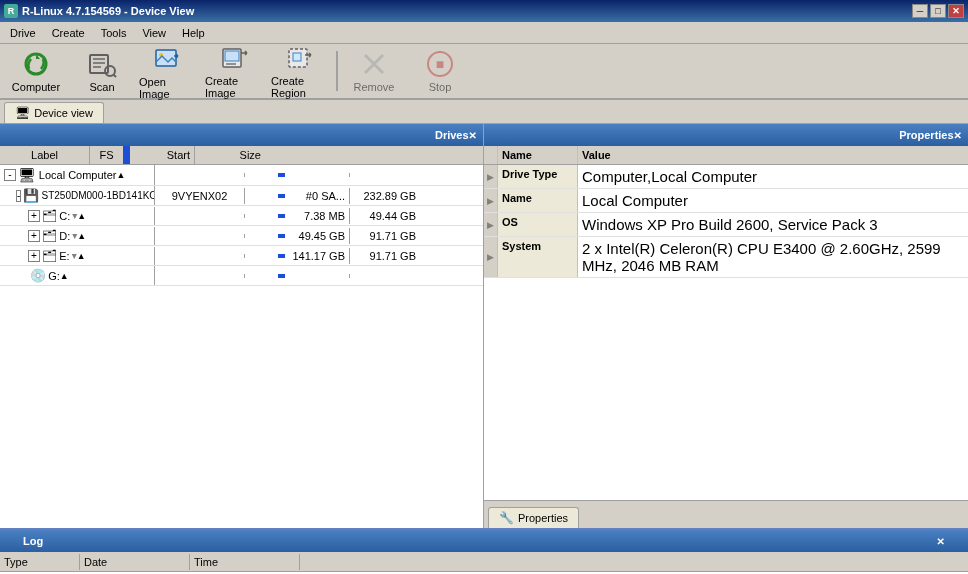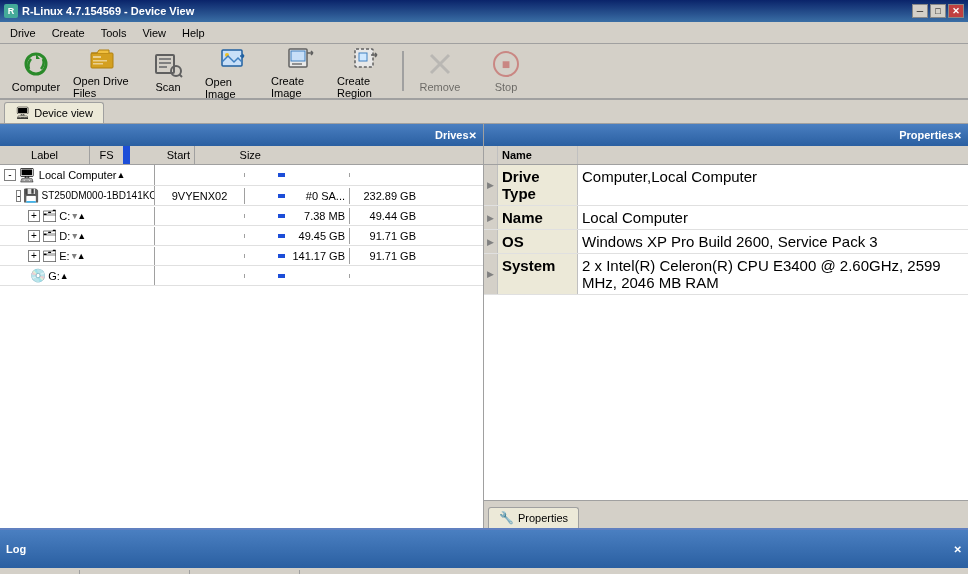--- a/index.html
+++ b/index.html
@@ -150,21 +150,21 @@
       flex-direction: column;
       background: white;
     }
     .props-row {
       display: flex;
       border-bottom: 1px solid #e0e0e0;
       min-height: 20px;
       align-items: stretch;
     }
     .prop-icon { width: 14px; background: #d4d0c8; border-right: 1px solid #c0c0c0; }
-    .prop-name { width: 80px; padding: 3px 4px; border-right: 1px solid #c0c0c0; background: #ece9d8; font-size: 15px; font-weight: bold; }
+    .prop-name { width: 80px; padding: 3px 4px; border-right: 1px solid #c0c0c0; background: #ece9d8; font-size: 11px; font-weight: bold; }
     .prop-value { flex: 1; padding: 3px 4px; font-size: 15px; }
     .props-tab-bar {
       margin-top: auto;
       height: 28px;
       display: flex;
       align-items: flex-end;
       padding: 0 4px;
       background: #d4d0c8;
       border-top: 1px solid #a0a0a0;
     }
@@ -186,25 +186,25 @@
     .log-panel {
       height: 80px;
       background: white;
       border-top: 2px solid #6080c0;
       display: flex;
       flex-direction: column;
     }
     .log-header {
       background: linear-gradient(to bottom, #4a7fc1, #2a5fa1);
       color: white;
-      height: 38px;
+      height: 22px;
       display: flex;
       align-items: center;
       justify-content: space-between;
-      padding: 0 6px;
+      padding: 0 23px;
       font-size: 11px;
       font-weight: bold;
     }
     .log-columns {
       background: #d4d0c8;
       display: flex;
       border-bottom: 1px solid #a0a0a0;
       height: 20px;
       align-items: center;
     }
@@ -248,32 +248,20 @@
       <svg width="30" height="30" viewBox="0 0 30 30">
         <circle cx="15" cy="15" r="10" fill="none" stroke="#2a8a2a" stroke-width="3"></circle>
         <path d="M15 5 L19 10 L15 10 Z" fill="#2a8a2a"></path>
         <path d="M8 20 Q6 15 10 10" fill="none" stroke="#2a8a2a" stroke-width="2.5"></path>
         <path d="M22 10 Q24 15 20 20" fill="none" stroke="#2a8a2a" stroke-width="2.5"></path>
       </svg>
     </div>
     <span>Computer</span>
   </div>
 
-  <div class="toolbar-btn">
-    <div class="icon">
-      <svg width="30" height="30" viewBox="0 0 30 30">
-        <rect x="4" y="10" width="22" height="15" rx="1" fill="#d4a020" stroke="#b08010" stroke-width="1"></rect>
-        <path d="M4 10 L10 10 L12 7 L22 7 L22 10" fill="#f0c040" stroke="#b08010" stroke-width="1"></path>
-        <rect x="6" y="13" width="8" height="2" fill="white" opacity="0.5"></rect>
-        <rect x="6" y="17" width="14" height="1.5" fill="white" opacity="0.5"></rect>
-        <rect x="6" y="20" width="10" height="1.5" fill="white" opacity="0.5"></rect>
-      </svg>
-    </div>
-    <span>Open Drive Files</span>
-  </div>
 
   <div class="toolbar-btn">
     <div class="icon">
       <svg width="30" height="30" viewBox="0 0 30 30">
         <rect x="3" y="6" width="18" height="18" rx="1" fill="none" stroke="#606060" stroke-width="2"></rect>
         <rect x="6" y="9" width="12" height="2" fill="#808080"></rect>
         <rect x="6" y="13" width="12" height="2" fill="#808080"></rect>
         <rect x="6" y="17" width="8" height="2" fill="#808080"></rect>
         <circle cx="23" cy="22" r="5" fill="none" stroke="#606060" stroke-width="2"></circle>
         <line x1="26.5" y1="25.5" x2="29" y2="28" stroke="#606060" stroke-width="2"></line>
@@ -441,20 +429,21 @@
 
   <div class="properties-panel">
     <div class="panel-header">
       <span>Properties</span>
       <span class="panel-close">✕</span>
     </div>
 
     <div style="display:flex;background:#d4d0c8;border-bottom:1px solid #a0a0a0;">
       <div style="width:14px;background:#d4d0c8;border-right:1px solid #c0c0c0;"></div>
       <div style="width:80px;padding:3px 4px;border-right:1px solid #c0c0c0;font-weight:bold;font-size:11px;">Name</div>
+      <div style="flex:1;padding:3px 4px;font-weight:bold;font-size:11px;">Value</div>
     </div>
 
     <div class="scroll-area">
 
       <div class="props-row">
         <div class="prop-icon" style="display:flex;align-items:center;justify-content:center;font-size:9px;color:#808080;">▶</div>
         <div class="prop-name">Drive Type</div>
         <div class="prop-value">Computer,Local Computer</div>
       </div>
 

